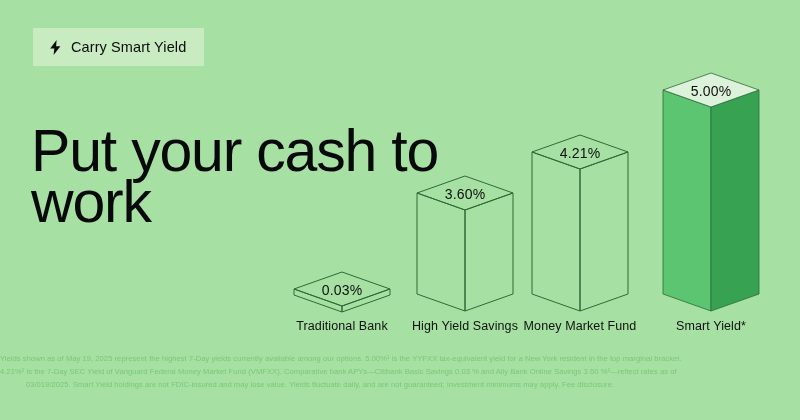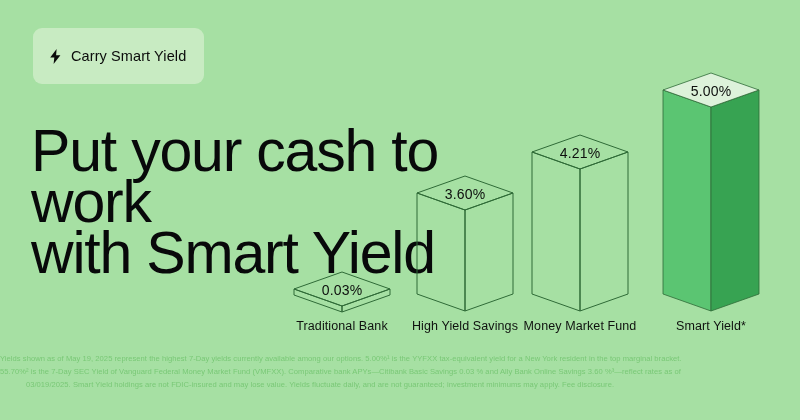--- a/index.html
+++ b/index.html
@@ -19,27 +19,27 @@
     height: 420px;
     background: #a6e0a3;
     overflow: hidden;
   }
 
   
   .badge {
     position: absolute;
     left: 33px;
     top: 28px;
-    height: 56px;
+    height: 38px;
     display: flex;
     align-items: center;
     gap: 9px;
     padding: 0 18px 0 16px;
     background: #c8ebc2;
-    border-radius: 9px;
+    border-radius: 1px;
   }
   .badge .bolt {
     display: block;
     width: 13px;
     height: 15px;
     line-height: 0;
   }
   .badge .bolt svg { display: block; }
   .badge-label {
     font-size: 14.5px;
@@ -110,21 +110,20 @@
     <span class="bolt">
       <svg width="13" height="15" viewBox="0 0 13 15" xmlns="http://www.w3.org/2000/svg">
         <path d="M7.6 0 L1.2 8.4 H5.3 L4.6 15 L11.4 6.2 H7.1 Z" fill="#0b0c0b"></path>
       </svg>
     </span>
     <span class="badge-label">Carry Smart Yield</span>
   </div>
 
   <h1 class="headline">
     <span class="ln">Put your cash to work</span>
-    <span class="ln">with Smart Yield</span>
   </h1>
 
   <div class="chart">
     <svg width="800" height="345" viewBox="0 0 800 345" xmlns="http://www.w3.org/2000/svg">
 
       <g>
 
         <path d="M294 289 L294 295 L342 312 L342 306 Z" fill="none" stroke="#2f6b37" stroke-width="1"></path>
 
         <path d="M342 312 L342 306 L390 289 L390 295 Z" fill="none" stroke="#2f6b37" stroke-width="1"></path>
@@ -156,17 +155,17 @@
         <path d="M663 90 L711 73 L759 90 L711 107 Z" fill="#ddf2da" stroke="#2f6b37" stroke-width="0.8"></path>
         <text class="bar-value" x="711" y="96">5.00%</text>
       </g>
       <text class="bar-label" x="711" y="330">Smart Yield*</text>
 
     </svg>
   </div>
 
   <div class="footer">
     <span class="fl">Yields shown as of May 19, 2025 represent the highest 7-Day yields currently available among our options. 5.00%¹ is the YYFXX tax-equivalent yield for a New York resident in the top marginal bracket.</span>
-    <span class="fl">55.70%² is the 7-Day SEC Yield of Vanguard Federal Money Market Fund (VMFXX). Comparative bank APYs—Citibank Basic Savings 0.03 % and Ally Bank Online Savings 3.60 %³—reflect rates as of</span>
+    <span class="fl">4.21%² is the 7-Day SEC Yield of Vanguard Federal Money Market Fund (VMFXX). Comparative bank APYs—Citibank Basic Savings 0.03 % and Ally Bank Online Savings 3.60 %³—reflect rates as of</span>
     <span class="fl">03/019/2025. Smart Yield holdings are not FDIC-insured and may lose value. Yields fluctuate daily, and are not guaranteed; investment minimums may apply. Fee disclosure.</span>
   </div>
 
 </div>
 
 </body></html>

